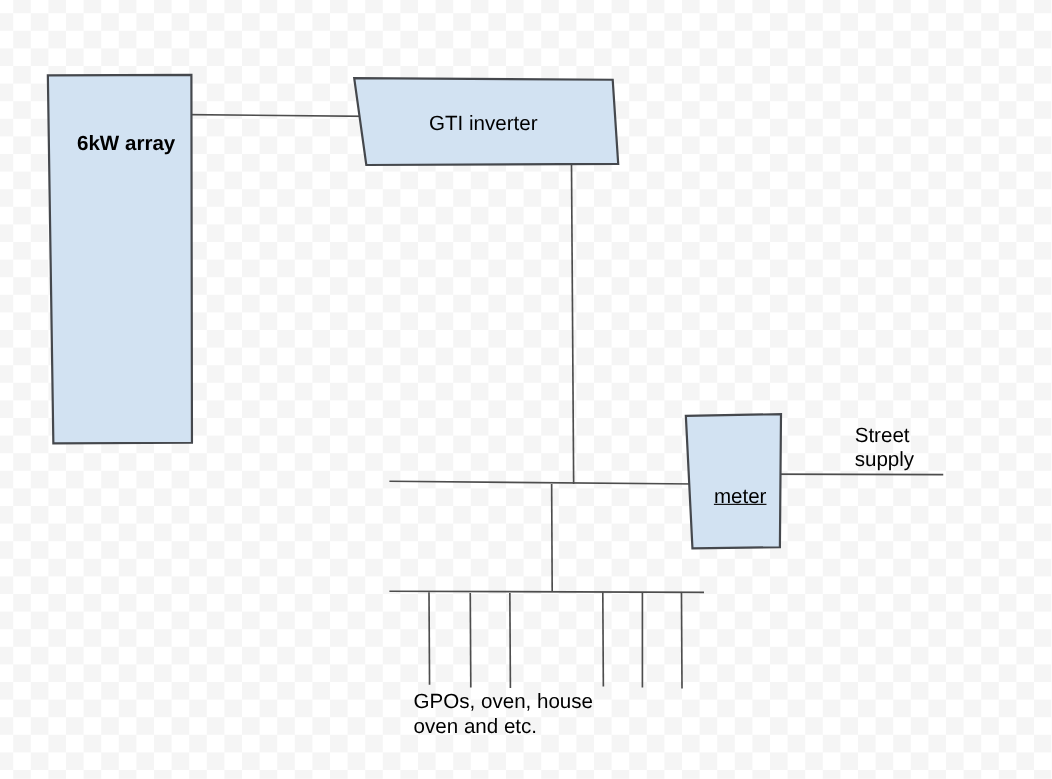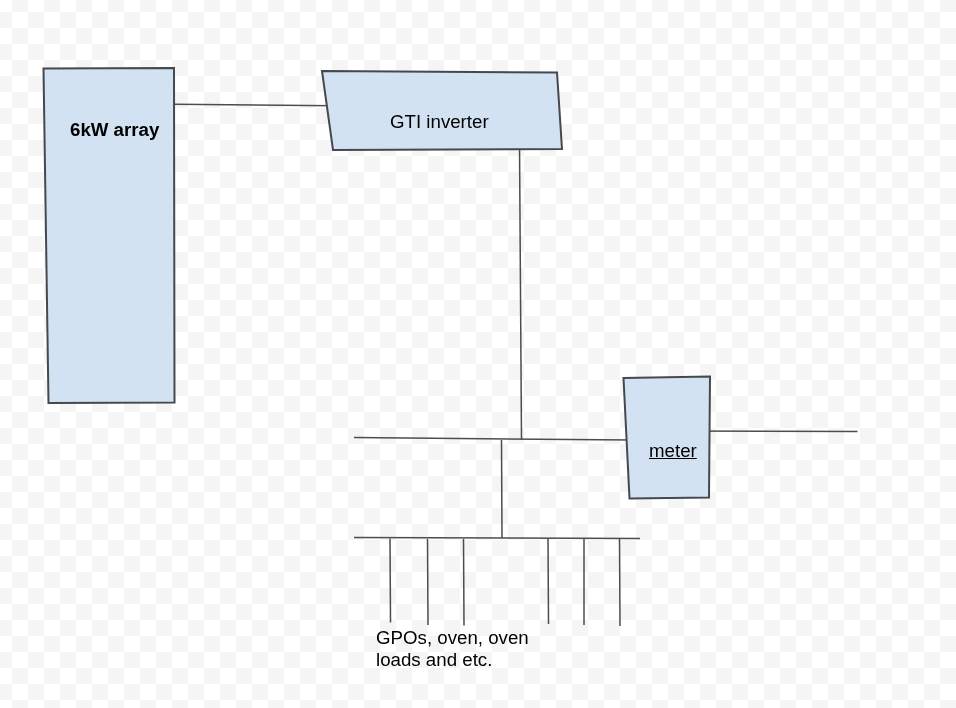--- a/index.html
+++ b/index.html
@@ -51,20 +51,21 @@
 
     <polygon points="43.5,68.5 174,68 174.5,402.5 48.5,403" stroke-width="2" stroke="#45484d" fill="#d2e2f2"></polygon>
 
     <polygon points="322,71 557,72.5 562,149 333,150" stroke-width="2" stroke="#45484d" fill="#d2e2f2"></polygon>
 
     <polygon points="623.5,378 710,376.5 709,497.5 629.5,498.5" stroke-width="2" stroke="#45484d" fill="#d2e2f2"></polygon>
   </svg>
 
   <div class="label" style="left:70px;top:119px;font-weight:bold;">6kW array</div>
 
-  <div class="label" style="left:390px;top:100.5px;margin-top:10px;">GTI inverter</div>
+  <div class="label" style="left:390px;top:100.5px;">GTI inverter</div>
 
   <div class="label" style="left:649px;top:440px;text-decoration:underline;">meter</div>
 
+  <div class="label wrap" style="left:777px;top:385px;width:66px;">Street supply</div>
 
-  <div class="label wrap" style="left:376px;top:626.5px;width:178px;">GPOs, oven, oven loads and etc.</div>
+  <div class="label wrap" style="left:376px;top:626.5px;width:178px;">GPOs, oven, house oven and etc.</div>
 
 </div>
 
 </body></html>

